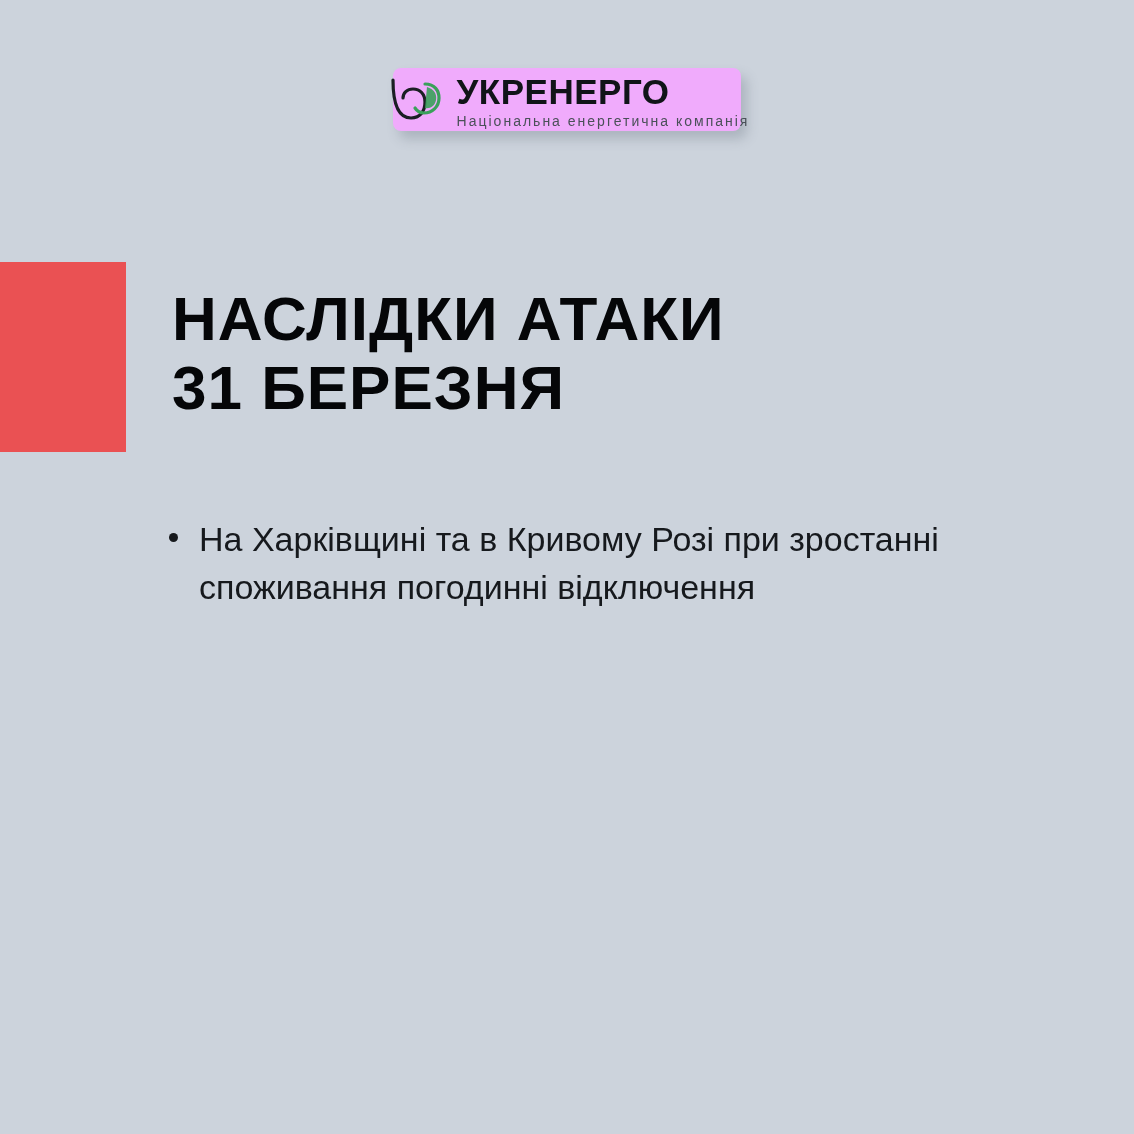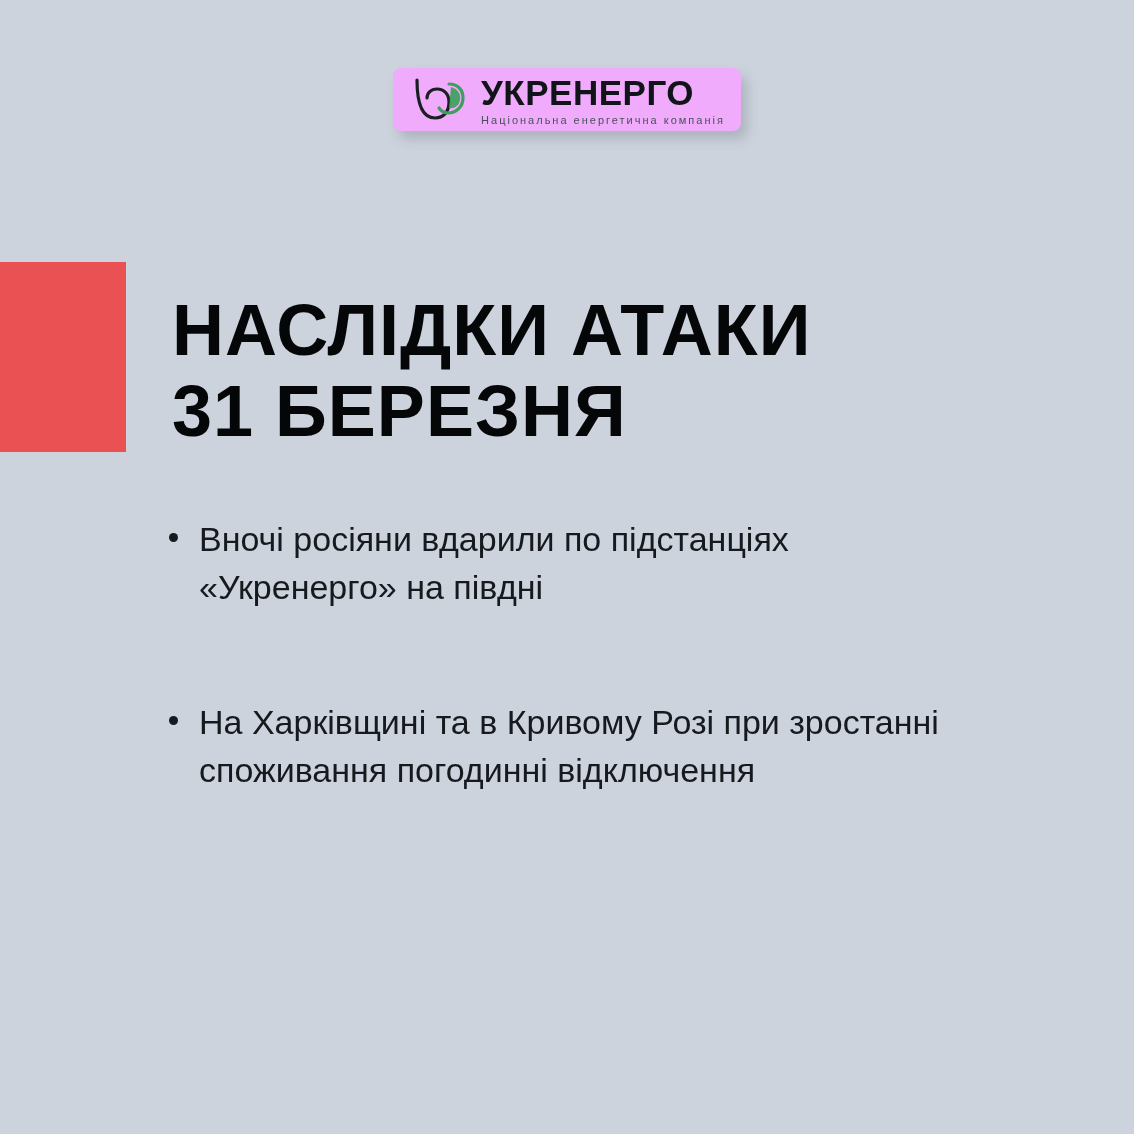--- a/index.html
+++ b/index.html
@@ -43,21 +43,21 @@
     margin-top: 2px;
   }
   .logo-word {
     font-size: 35px;
     font-weight: bold;
     letter-spacing: 0.5px;
     color: #111418;
     line-height: 1;
   }
   .logo-sub {
-    font-size: 11px;
+    font-size: 14px;
     letter-spacing: 2.0px;
     color: #4a5058;
     margin-top: 5px;
     line-height: 1;
     white-space: nowrap;
   }
 
   
   .accent-block {
     position: absolute;
@@ -67,21 +67,21 @@
     height: 190px;
     background: #ea5153;
   }
 
   
   .title {
     position: absolute;
     left: 172px;
     top: 242px;
     width: 900px;
-    font-size: 72px;
+    font-size: 62px;
     font-weight: bold;
     line-height: 1.12;
     letter-spacing: 1px;
     color: #050608;
     text-transform: uppercase;
     white-space: pre-line;
   }
 
   
   .bullets {
@@ -136,19 +136,15 @@
 </div>
 
 <div class="accent-block"></div>
 
 <h1 class="title">НАСЛІДКИ АТАКИ
 31 БЕРЕЗНЯ</h1>
 
 <ul class="bullets">
   <li class="bullet-item">
     <span class="bullet-dot"></span>
-    <span class="bullet-text">Вночі росіяни вдарили по  підстанціях «Укренерго» на півдні</span>
-  </li>
-  <li class="bullet-item">
-    <span class="bullet-dot"></span>
     <span class="bullet-text">На Харківщині та в Кривому Розі при зростанні споживання погодинні відключення</span>
   </li>
 </ul>
 
 </body></html>

